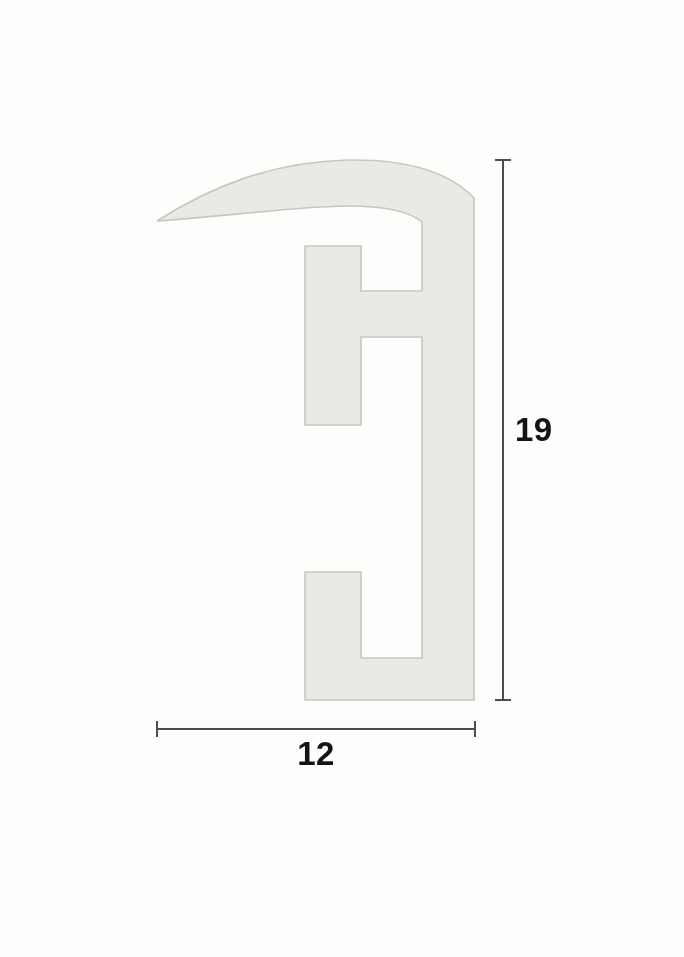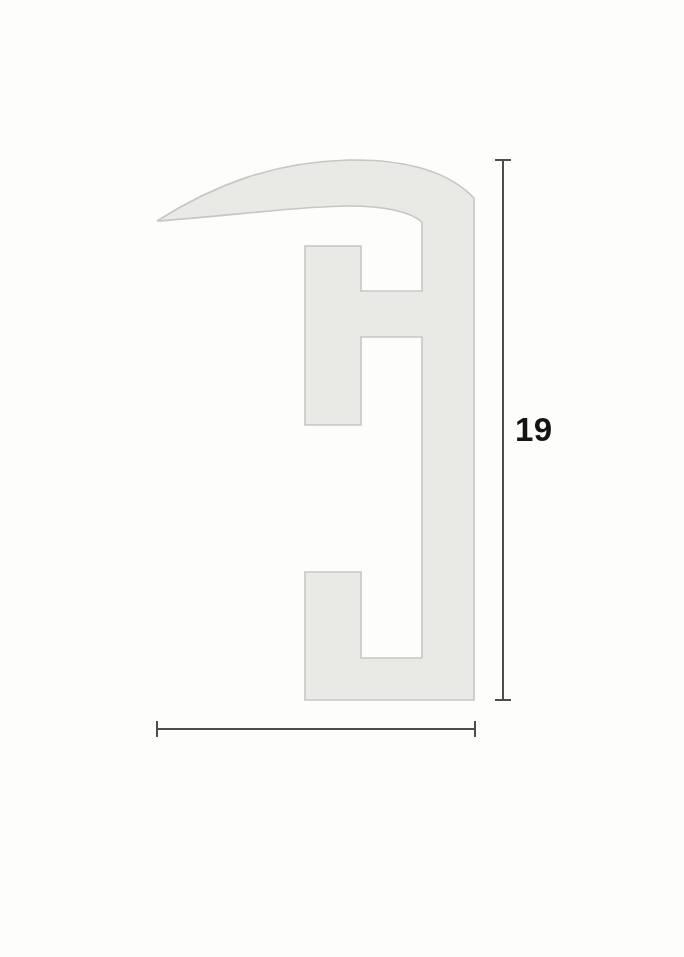--- a/index.html
+++ b/index.html
@@ -110,15 +110,16 @@
 
     <g>
       <line class="dim-line" x1="157" y1="729" x2="475" y2="729"></line>
       <line class="dim-line" x1="157" y1="721" x2="157" y2="737"></line>
       <line class="dim-line" x1="475" y1="721" x2="475" y2="737"></line>
     </g>
   </svg>
 
   <div class="dim-label dim-label-height">19</div>
 
+  <div class="dim-label dim-label-width">12</div>
 
 
 </div>
 
 </body></html>

